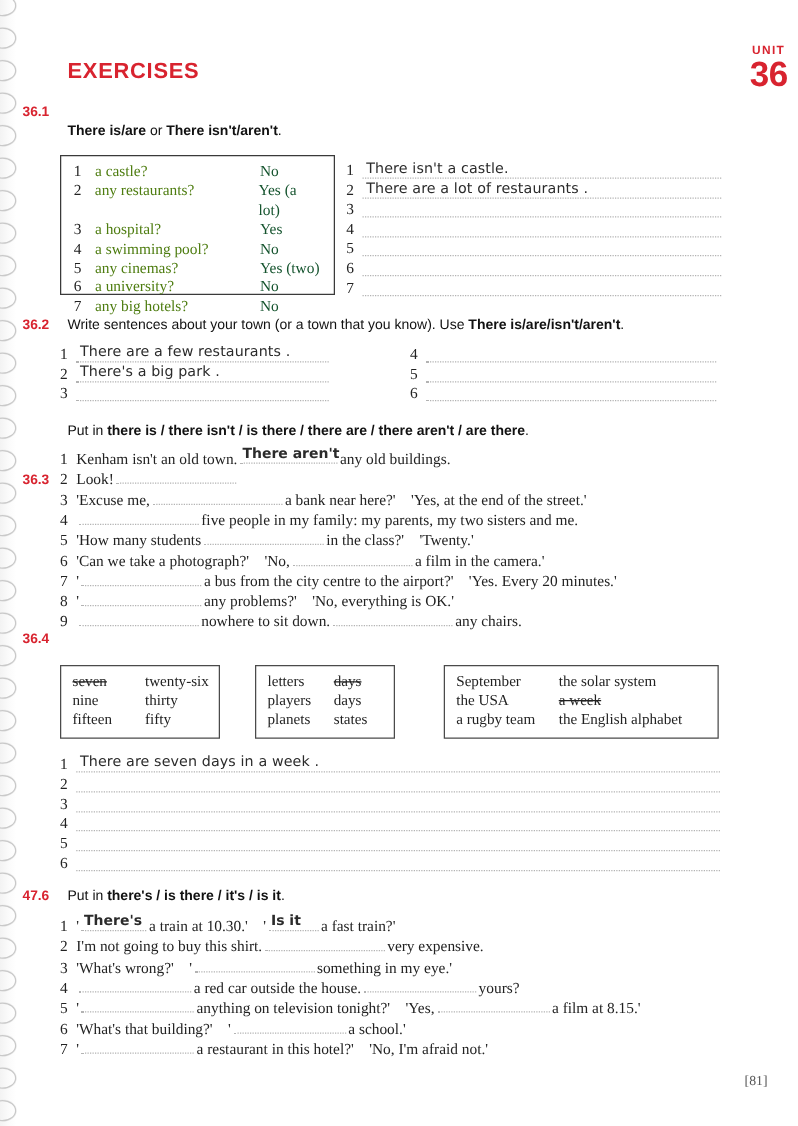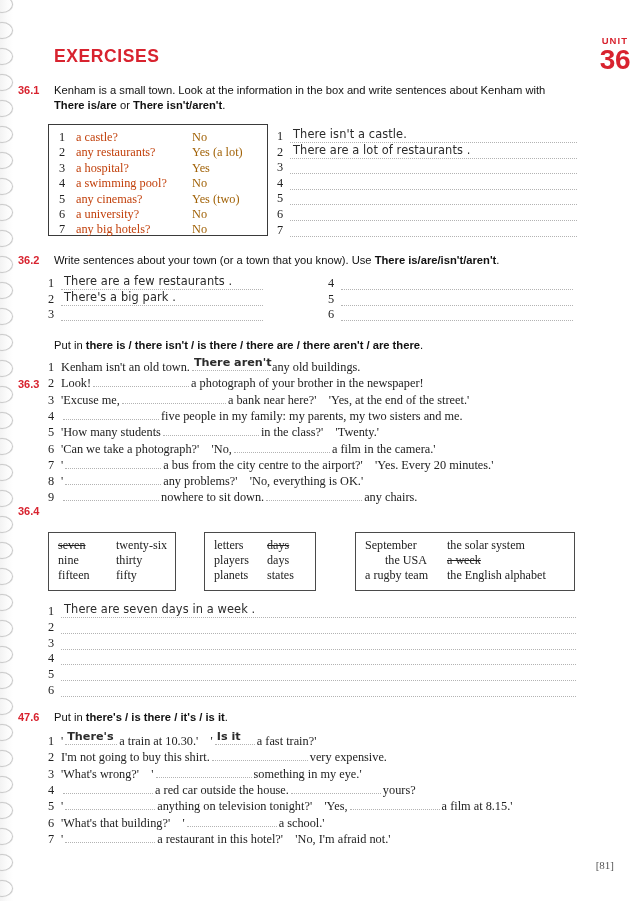--- a/index.html
+++ b/index.html
@@ -106,22 +106,22 @@
     box-sizing: border-box;
   }
   .info-row {
     display: flex;
     align-items: baseline;
     font-size: 12.3px;
     line-height: 15.4px;
     font-family: "Liberation Serif", serif;
   }
   .info-row .n { width: 17px; text-align: left; color: #222; }
-  .info-row .q { width: 116px; color: #c2410c; }
-  .info-row .a { color: #a16207; }
+  .info-row .q { width: 116px; color: #4d7c0f; }
+  .info-row .a { color: #14532d; margin-left: 16px; }
 
   
   .ans-line {
     position: absolute;
     display: flex;
     align-items: flex-end;
   }
   .ans-num {
     font-size: 12.3px;
     width: 13px;
@@ -253,21 +253,21 @@
     </div>
 
   <div id="ex-title">EXERCISES</div>
   <div id="unit-block">
     <div id="unit-word">UNIT</div>
     <div id="unit-num">36</div>
   </div>
 
   <div class="ex-num" style="top:84px;">36.1</div>
   <div class="instr" style="top:83px;">
-    <span>Kenham is a small town. Look at the information in the box and write sentences about Kenham with</span><br>
+    <br>
     <b>There is/are</b><span> or </span><b>There isn't/aren't</b><span>.</span>
   </div>
 
   <div class="info-box" id="box361" style="left:48px; top:124px; width:220px; height:112px; padding:5px 10px;">
       <div class="info-row">
         <span class="n">1</span>
         <span class="q">a castle?</span>
         <span class="a">No</span>
       </div>
       <div class="info-row">
@@ -382,21 +382,20 @@
         <span class="txt">Kenham isn't an old town.</span>
         <span class="gap" style="width: 78px;">
           <span class="hw2">There aren't</span>
         </span>
         <span class="txt">any old buildings.</span>
       </div>
       <div class="sent" style="left: 48px; top: 375.3px;">
         <span class="sn">2</span>
         <span class="txt">Look!</span>
         <span class="gap" style="width: 96px;"></span>
-        <span class="txt">a photograph of your brother in the newspaper!</span>
       </div>
       <div class="sent" style="left: 48px; top: 391.6px;">
         <span class="sn">3</span>
         <span class="txt">'Excuse me,</span>
         <span class="gap" style="width: 104px;"></span>
         <span class="txt">a bank near here?'    'Yes, at the end of the street.'</span>
       </div>
       <div class="sent" style="left: 48px; top: 407.9px;">
         <span class="sn">4</span>
         <span class="gap" style="width: 96px;"></span>
@@ -464,21 +463,21 @@
           <span class="wb-c1" style="width: 53px;">planets</span>
           <span class="wb-c2" style="width: 60px;">states</span>
         </div>
       </div>
       <div class="word-box" style="left: 355px; top: 532px; width: 220px;">
         <div class="wb-row">
           <span class="wb-c1" style="width: 82px;">September</span>
           <span class="wb-c2" style="width: 132px;">the solar system</span>
         </div>
         <div class="wb-row">
-          <span class="wb-c1" style="width: 82px; text-align: center;">the USA</span>
+          <span class="wb-c1" style="width: 82px;">the USA</span>
           <span class="wb-c2 strike" style="width: 132px;">a week</span>
         </div>
         <div class="wb-row">
           <span class="wb-c1" style="width: 82px;">a rugby team</span>
           <span class="wb-c2" style="width: 132px;">the English alphabet</span>
         </div>
       </div>
     </div>
   <div id="ans364">
       <div class="ans-line" style="left: 48px; top: 604px; width: 528px;">

